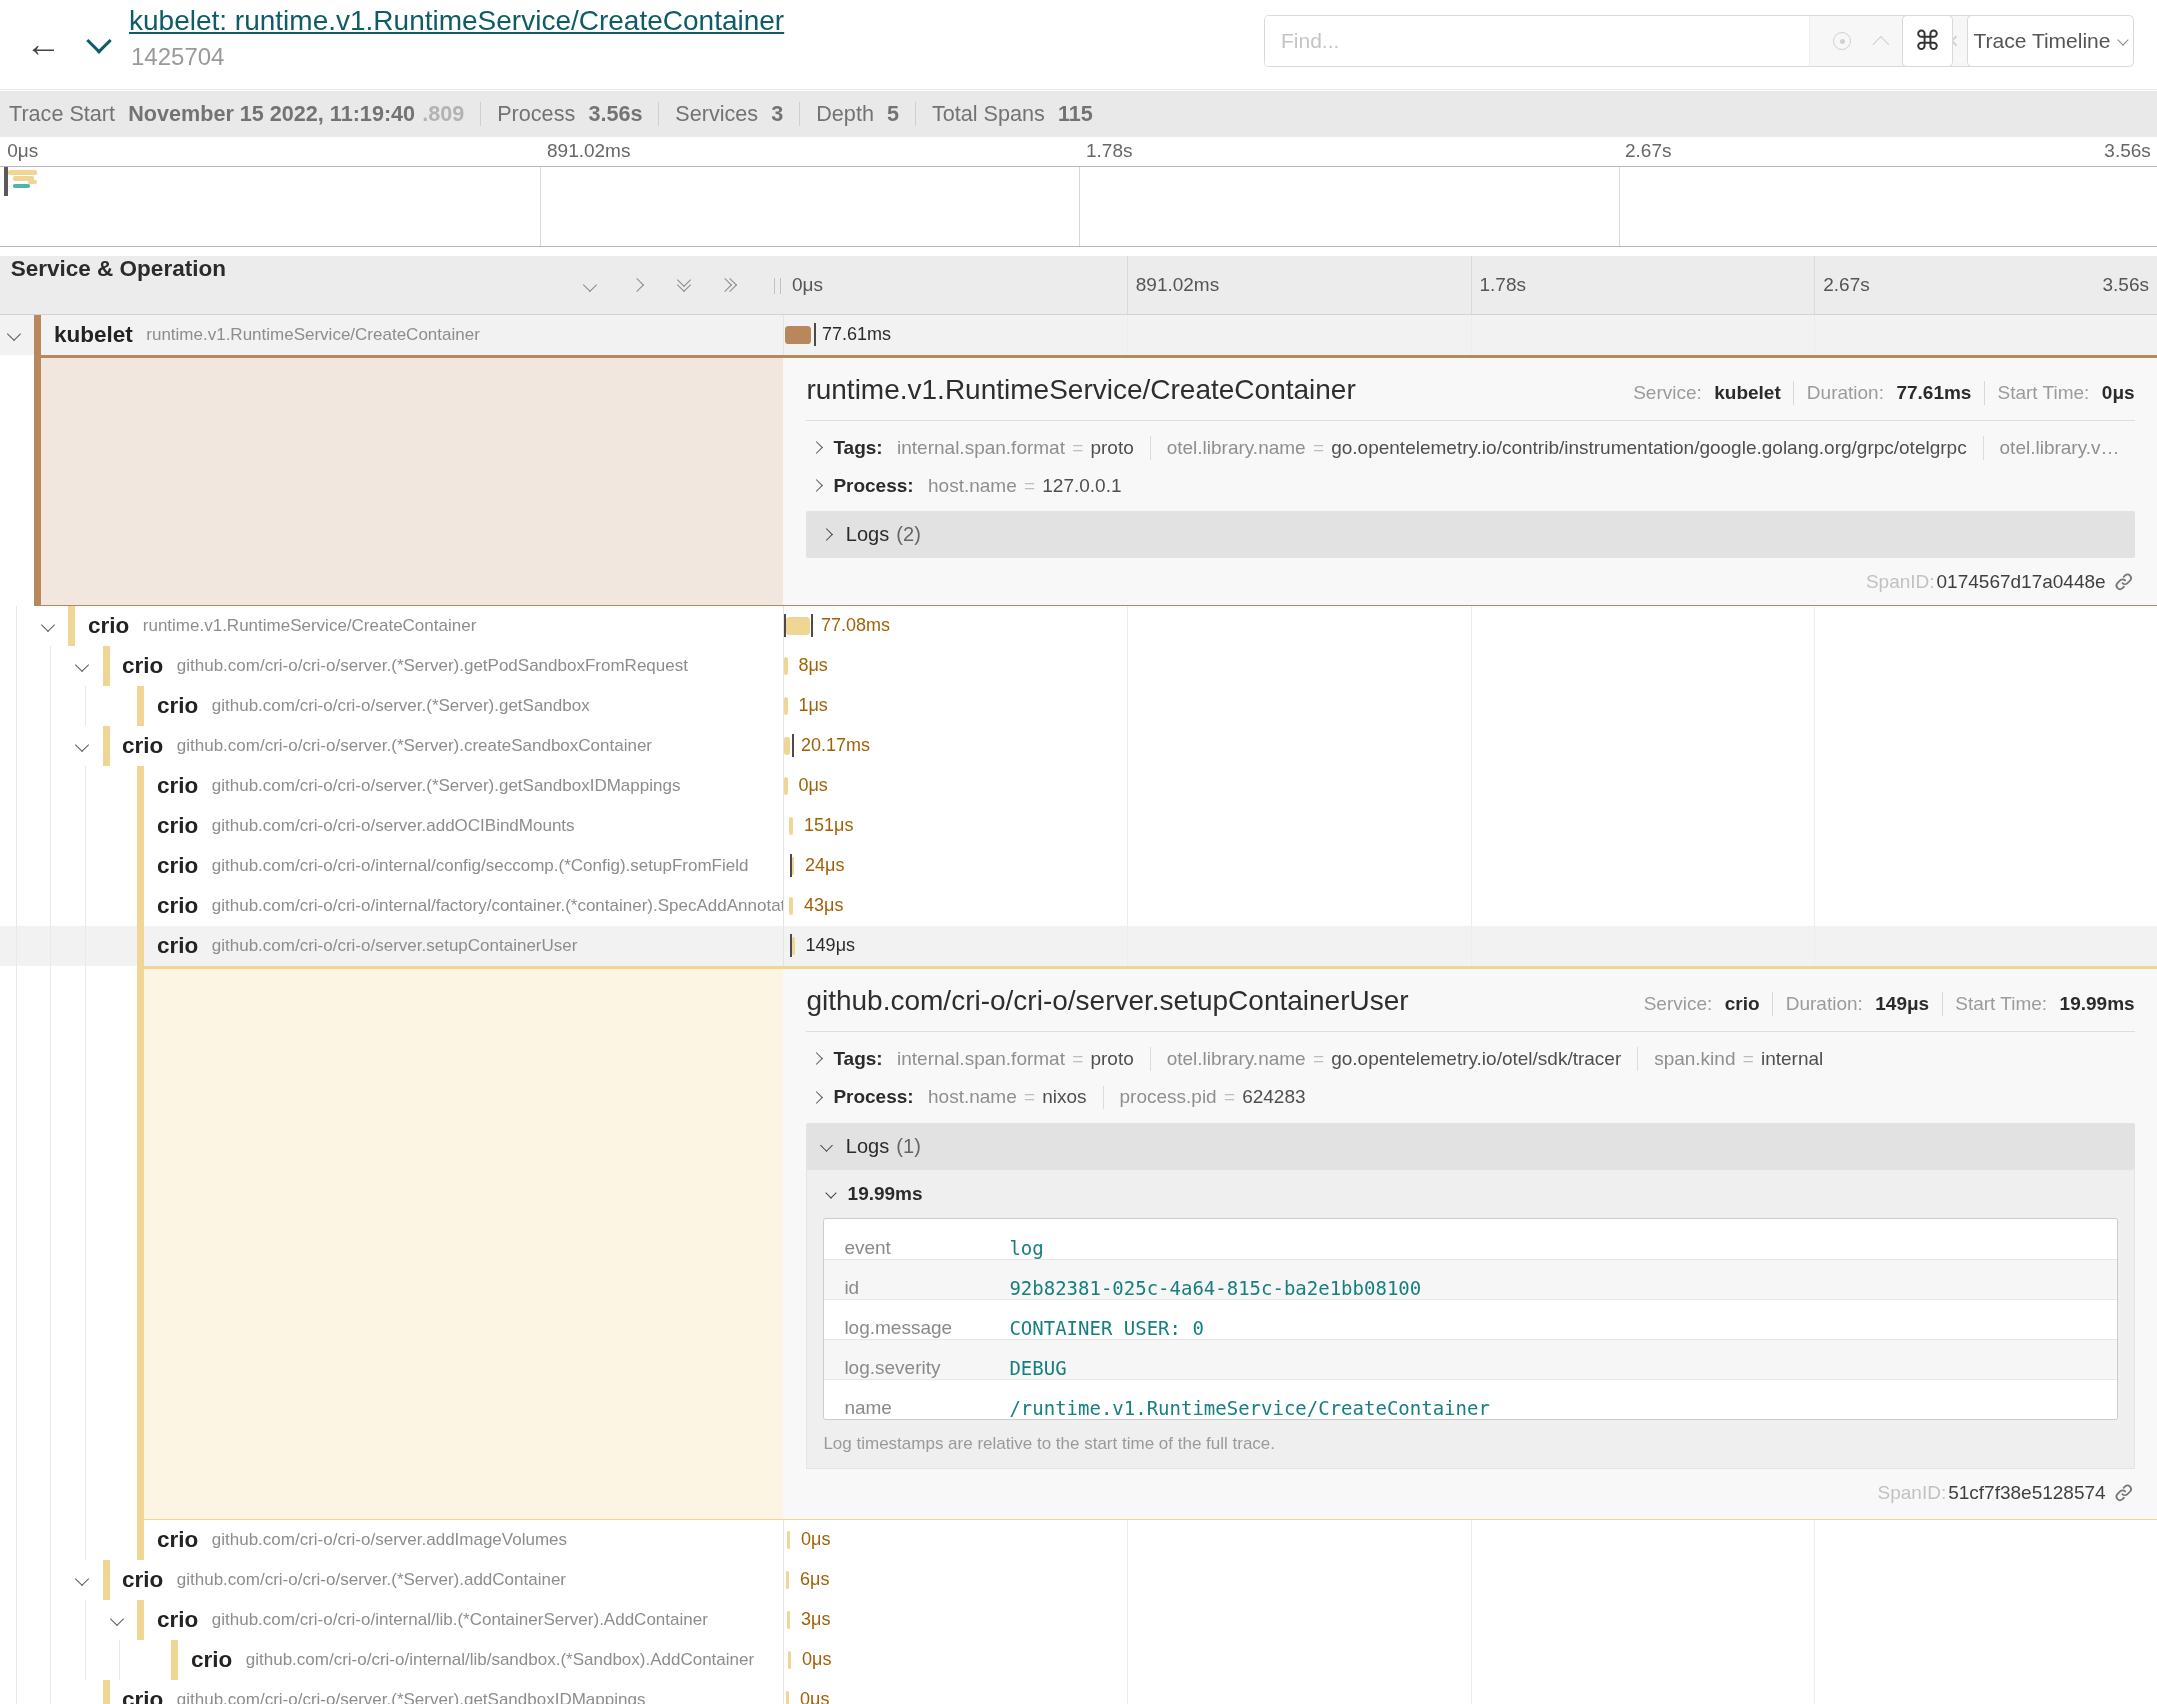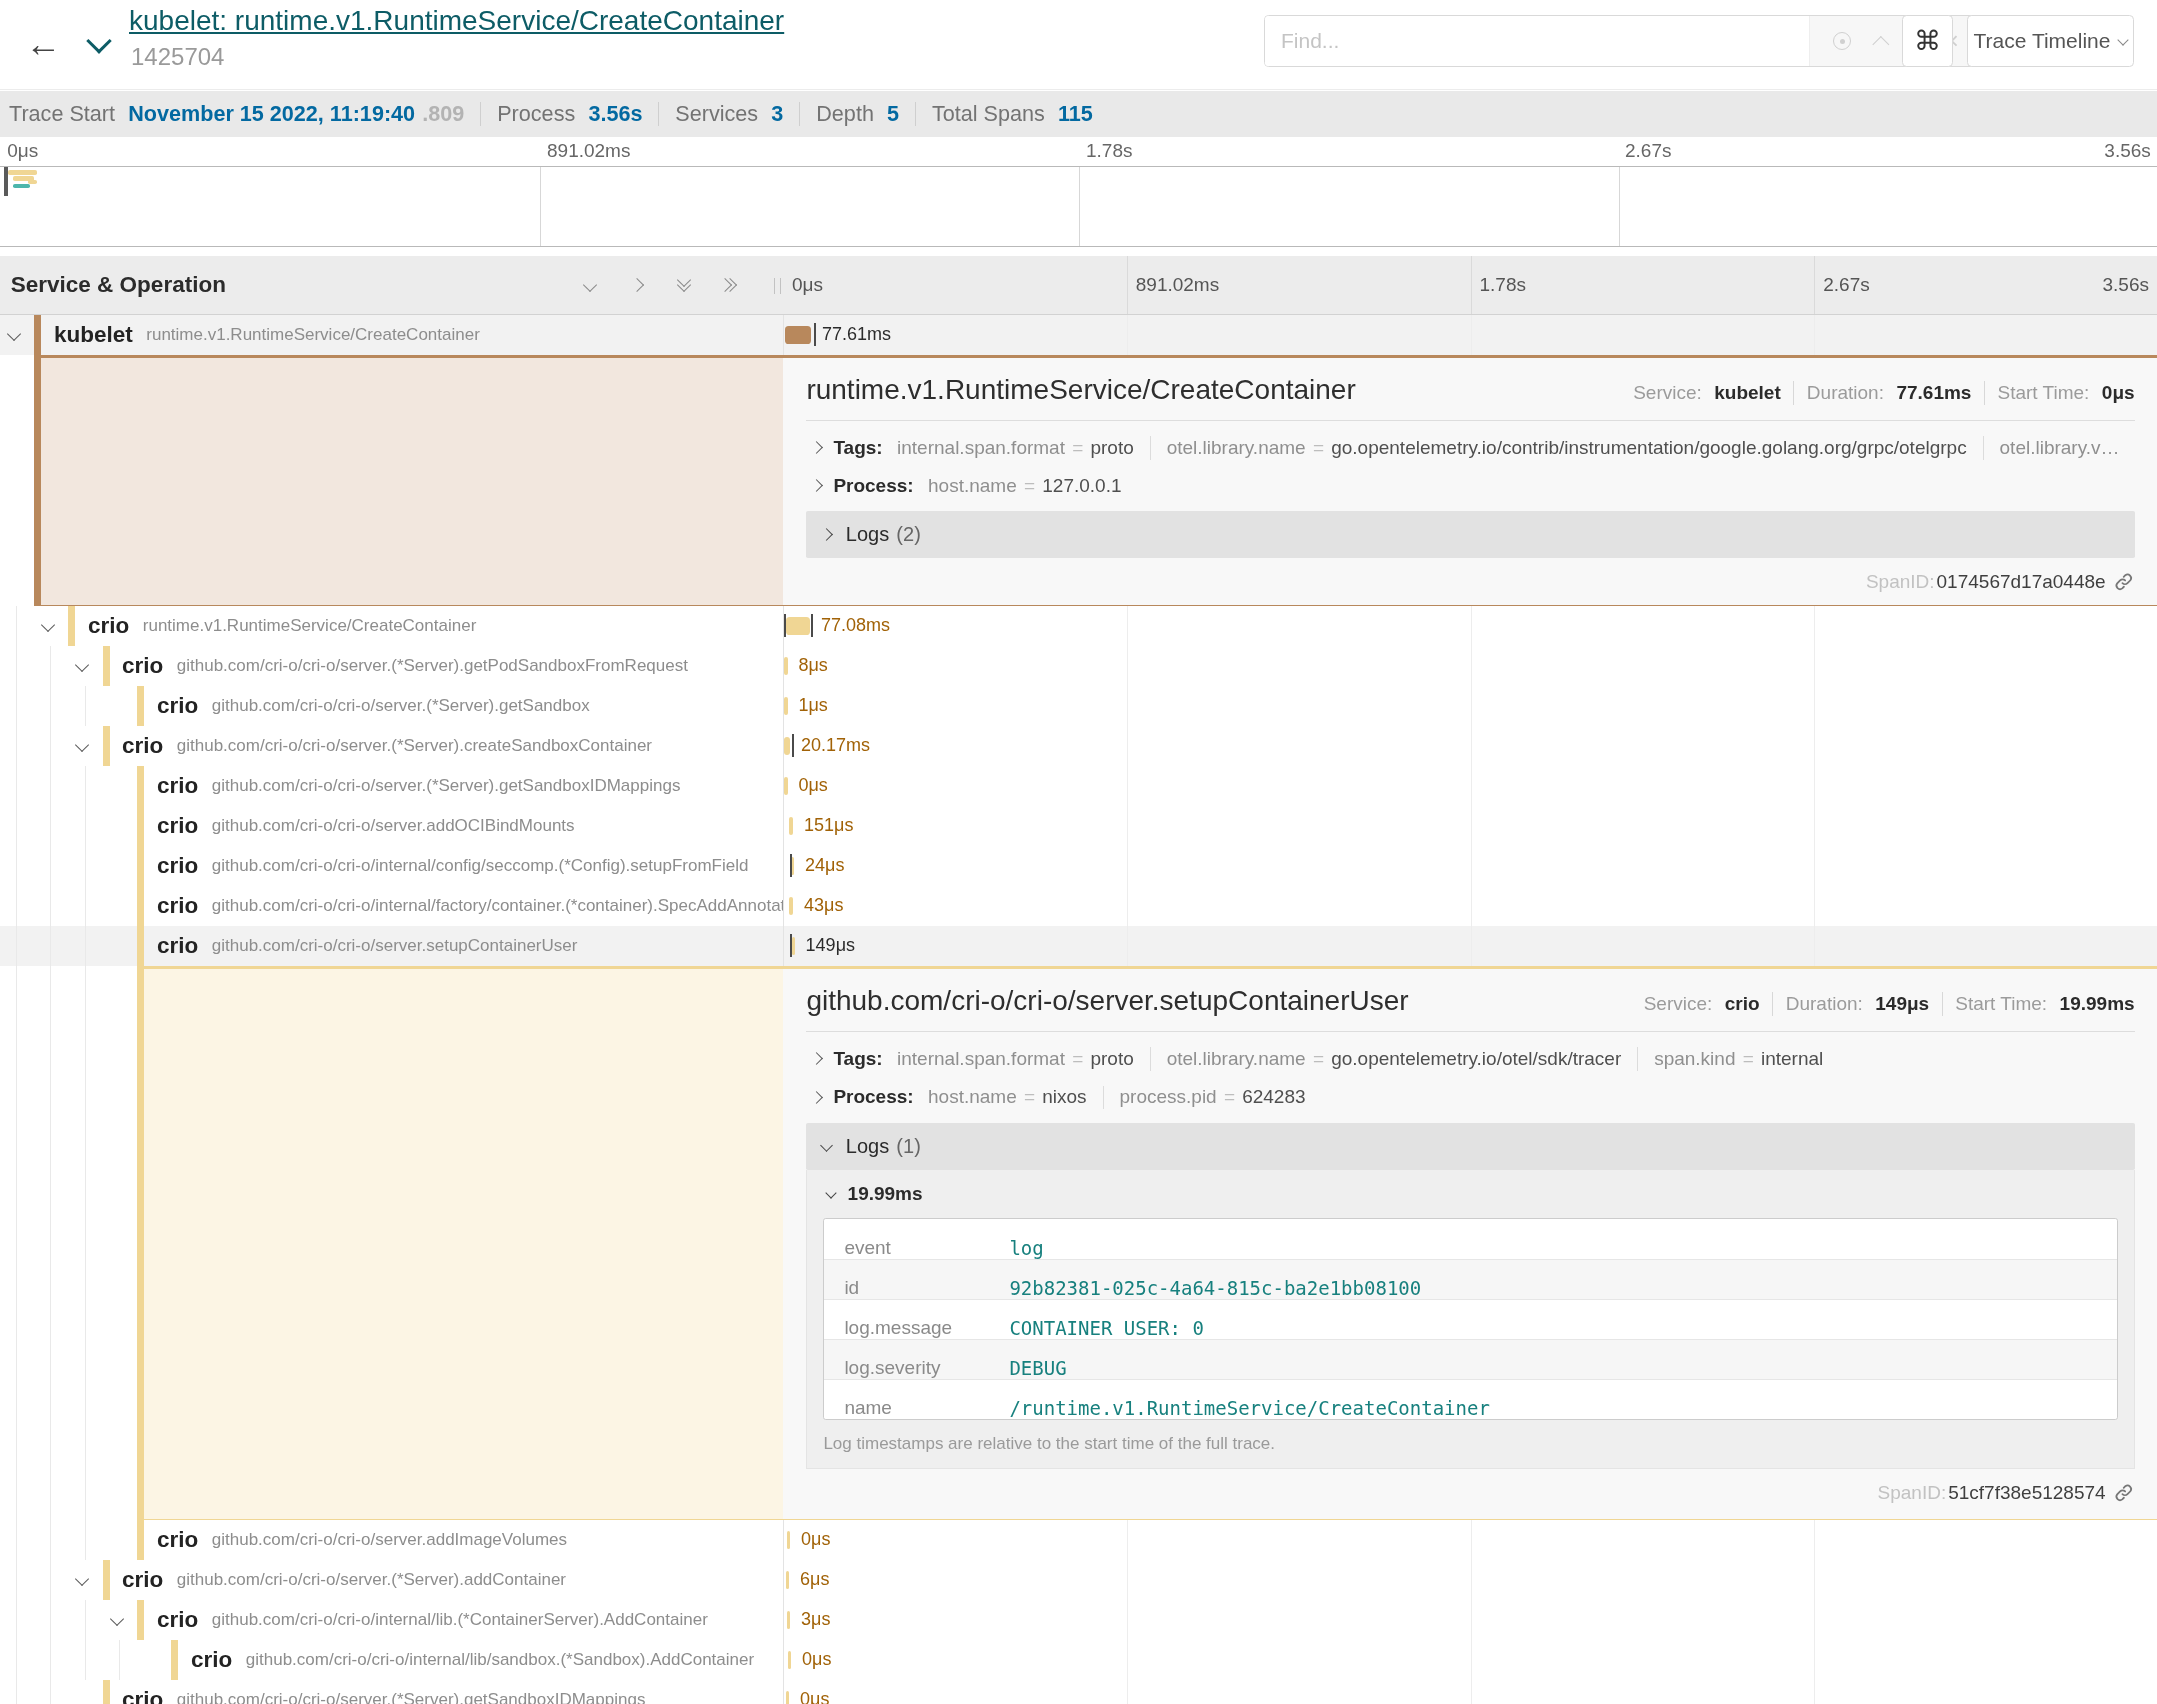--- a/index.html
+++ b/index.html
@@ -22,35 +22,35 @@
 .sfx-chev{width:11.7px;height:11.7px;border-right:1.8px solid #cfcfcf;border-bottom:1.8px solid #cfcfcf}
 .sfx-up{transform:rotate(-135deg) translate(-2.7px,-2.7px)}
 .sfx-down{transform:rotate(45deg) translate(-2.7px,-2.7px)}
 .sfx-x{font-size:24px;color:#cfcfcf;line-height:1}
 .cmd-btn{position:absolute;left:1902px;top:15.3px;width:51px;height:52px;border:0.9px solid #d9d9d9;border-radius:4.5px;background:#fff;font-size:27px;color:#333;cursor:pointer}
 .view-btn{position:absolute;left:1967px;top:15.3px;width:167px;height:52px;border:0.9px solid #d9d9d9;border-radius:4.5px;background:#fff;font-size:21px;color:#555;cursor:pointer;display:flex;align-items:center;justify-content:center;gap:9px}
 .view-btn .sm-chev{width:8px;height:8px;border-right:1.8px solid #888;border-bottom:1.8px solid #888;transform:rotate(45deg);margin-top:-3.6px}
 
 
 .metabar{position:absolute;top:91px;left:0;right:0;height:46px;background:#e9e9e9;display:flex;align-items:center;padding:0 9px;font-size:21.6px;color:#737373}
-.metabar b{color:#0369a1;margin-left:7.2px;font-weight:700}
+.metabar b{color:#737373;margin-left:7.2px;font-weight:700}
 .metabar .muted{color:#b3b3b3;font-weight:700}
 .meta-sep{width:0.9px;height:23.4px;background:#cfcfcf;margin:0 16px}
 
 
 .mm-ticks{position:absolute;top:140px;left:0;right:0;height:23.4px;font-size:19px;color:#666}
 .mm-ticks span{position:absolute;top:0}
 .mm-canvas{position:absolute;top:166px;left:0;right:0;height:81px;background:#fff;border-top:0.9px solid #b9b9b9;border-bottom:0.9px solid #b9b9b9}
 .mm-grid{position:absolute;top:0;bottom:0;width:0.9px;background:#d7d7d7}
 .mm-bar{position:absolute;border-radius:1.8px}
 .mm-scrub{position:absolute;left:3.6px;top:0;width:4.5px;height:29px;background:#5a5a5a}
 
 
 .tl-header{position:absolute;top:256px;left:0;right:0;height:59px;background:#ececec;border-bottom:0.9px solid #d2d2d2;display:flex}
-.tl-left{position:relative;width:783px;height:100%;display:flex;align-items:center}
+.tl-left{position:relative;width:783px;height:100%;display:flex;align-items:flex-start}
 .so-label{font-size:22.5px;font-weight:700;color:#2b2b2b;margin-left:10.8px}
 .so-icons{position:absolute;right:41px;top:0;height:100%;display:flex;align-items:center;gap:23.4px}
 .ic-btn{display:flex;align-items:center;justify-content:center;background:none;border:none;cursor:pointer;color:#8a8a8a;width:23.4px;height:23.4px;position:relative}
 .h-chev{width:10px;height:10px;border-right:1.8px solid #8a8a8a;border-bottom:1.8px solid #8a8a8a;display:inline-block}
 .h-down{transform:rotate(45deg)}
 .h-right{transform:rotate(-45deg)}
 .dbl{display:flex;flex-direction:column;gap:-3.6px}
 .dblr{display:flex;flex-direction:row}
 .dbl .h-chev{margin-top:-5.4px}
 .dblr .h-chev{margin-left:-5.4px}

